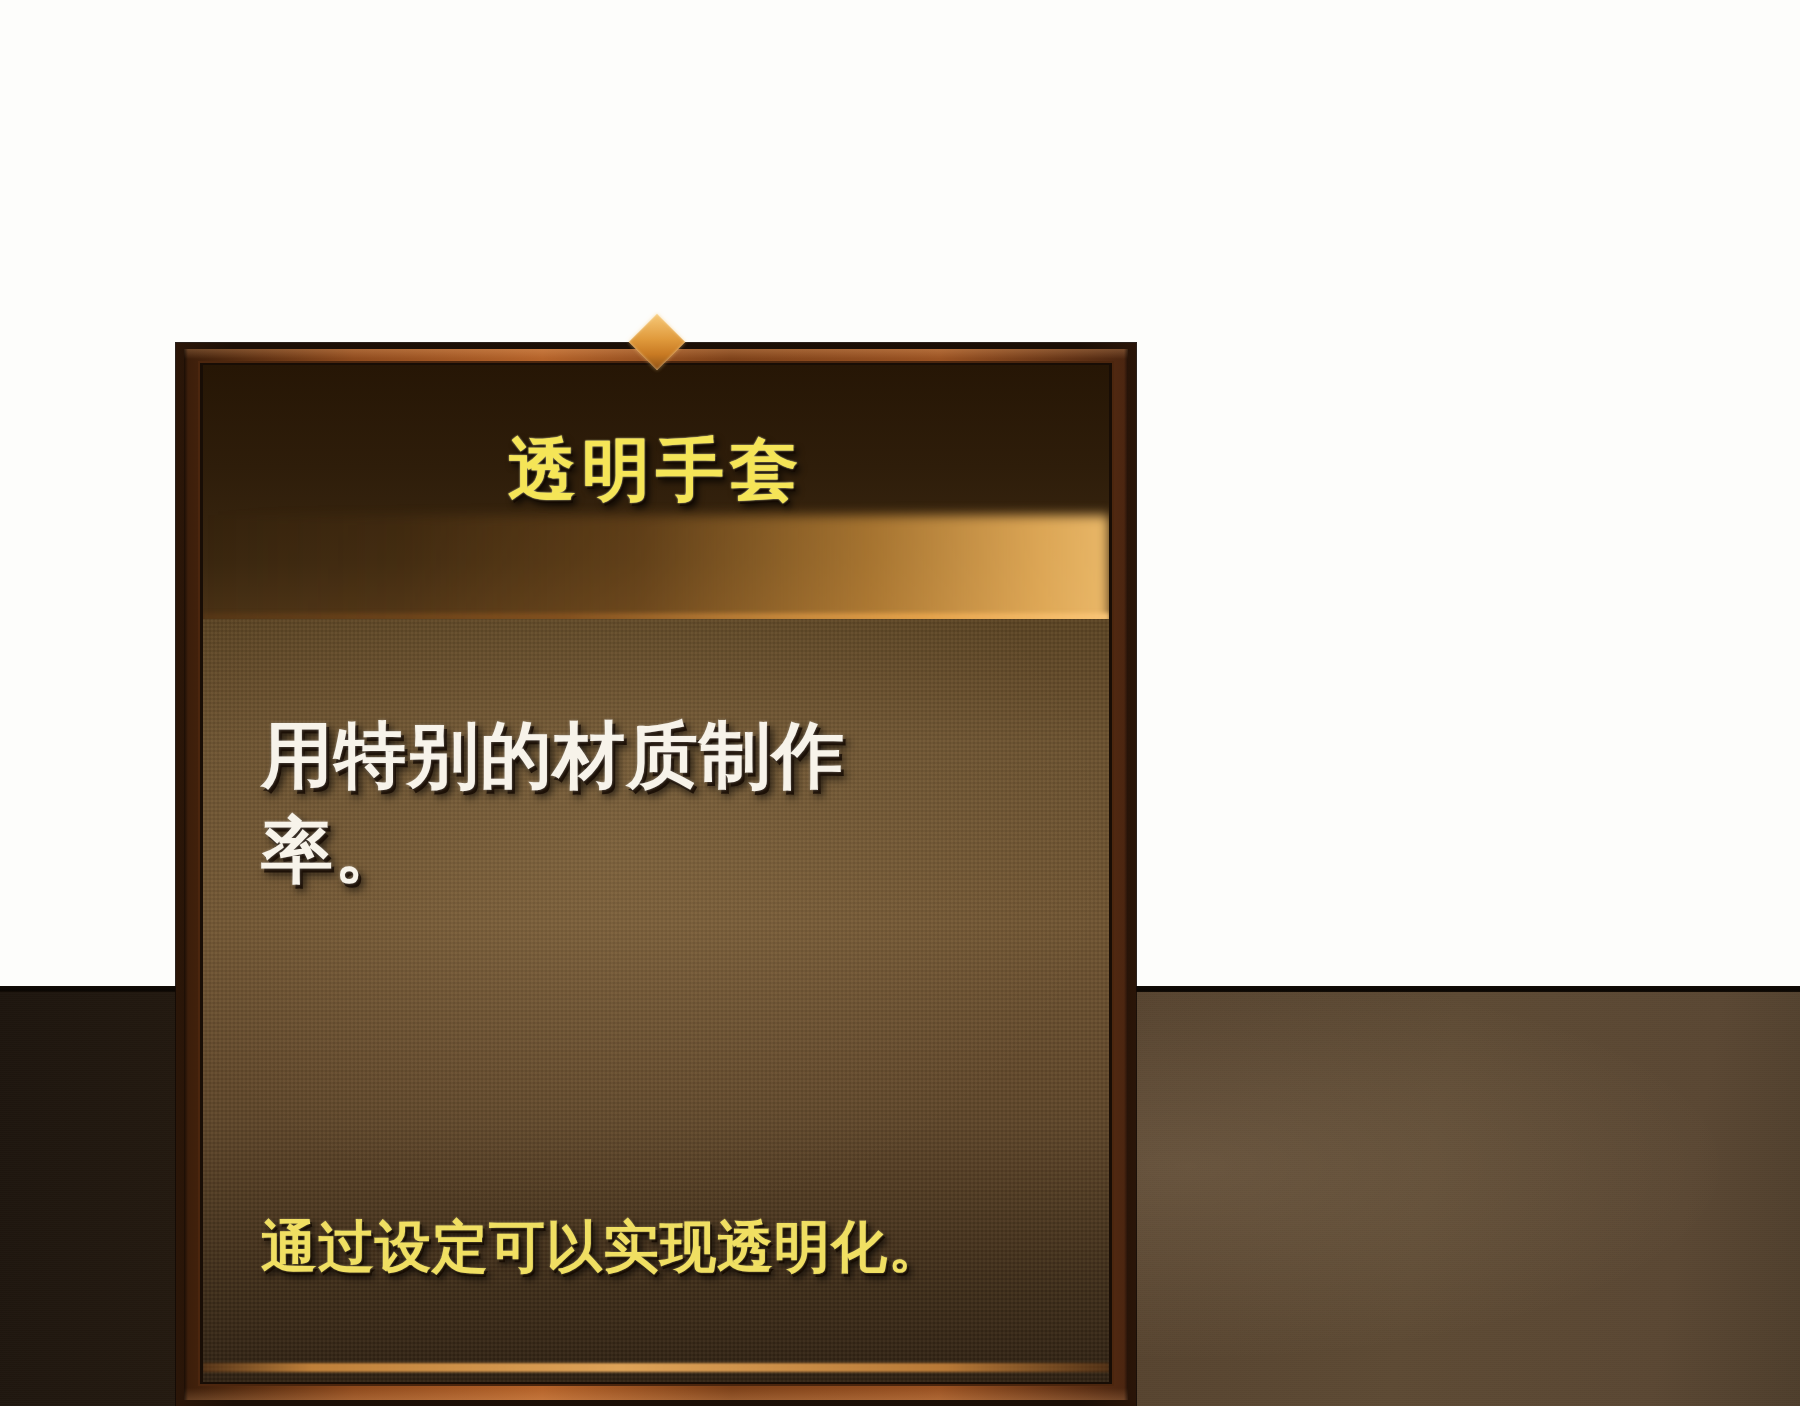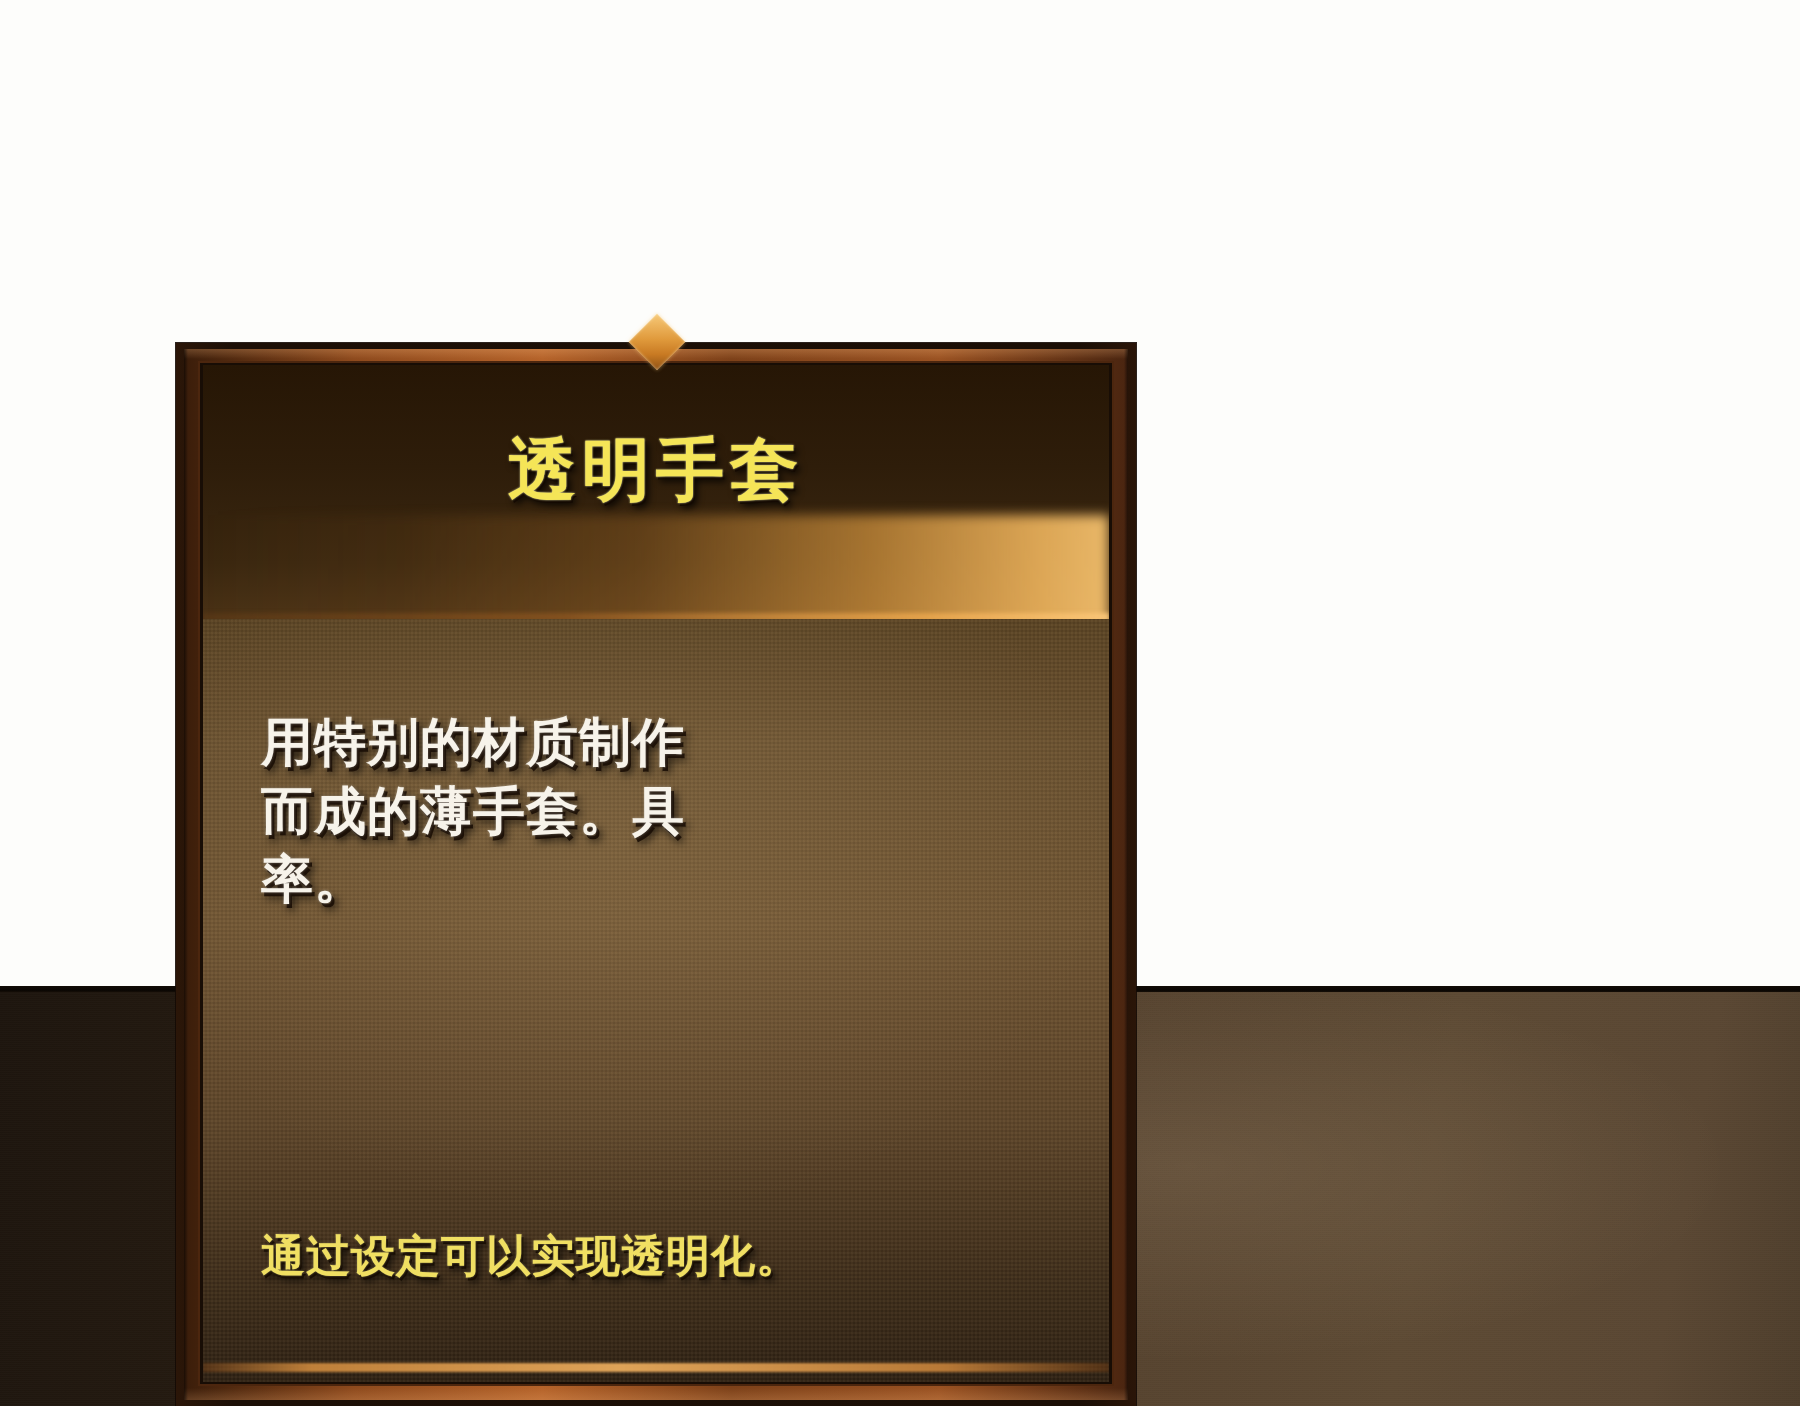--- a/index.html
+++ b/index.html
@@ -209,38 +209,38 @@
     left: 0; top: 0; right: 0; bottom: 0;
     background: radial-gradient(ellipse 700px 520px at 45% 30%, rgba(255,220,160,0.10), rgba(0,0,0,0) 72%);
     pointer-events: none;
   }
 
   .desc {
     position: absolute;
     left: 58px;
     top: 90px;
     width: 740px;
-    font-size: 52px;
+    font-size: 72px;
     line-height: 1.32;
     font-weight: 700;
     color: #f7f3ea;
     letter-spacing: 1px;
     text-shadow:
       0 0 3px rgba(255,255,255,0.35),
       3px 4px 0 rgba(24,12,4,0.85),
       5px 6px 9px rgba(0,0,0,0.8);
   }
   .desc-line { display: block; white-space: nowrap; }
 
   .note {
     position: absolute;
     left: 58px;
     bottom: 96px;
     width: 820px;
-    font-size: 44px;
+    font-size: 56px;
     font-weight: 700;
     letter-spacing: 1px;
     color: #f0df62;
     text-shadow:
       0 0 2px rgba(255,245,160,0.5),
       2px 3px 0 rgba(22,12,3,0.9),
       4px 5px 7px rgba(0,0,0,0.8);
     white-space: nowrap;
   }
 
@@ -294,21 +294,20 @@
         <div class="header-edge"></div>
         <div class="title">透明手套</div>
       </div>
 
       <div class="body-zone">
         <div class="body-texture"></div>
         <div class="body-vignette"></div>
 
         <div class="desc">
           <span class="desc-line">用特别的材质制作</span>
-          <span class="desc-line">而成的薄手套。具</span>
           <span class="desc-line">率。</span>
         </div>
 
         <div class="note">通过设定可以实现透明化。</div>
 
         <div class="inner-bottom-line"></div>
       </div>
     </div>
   </div>
 

